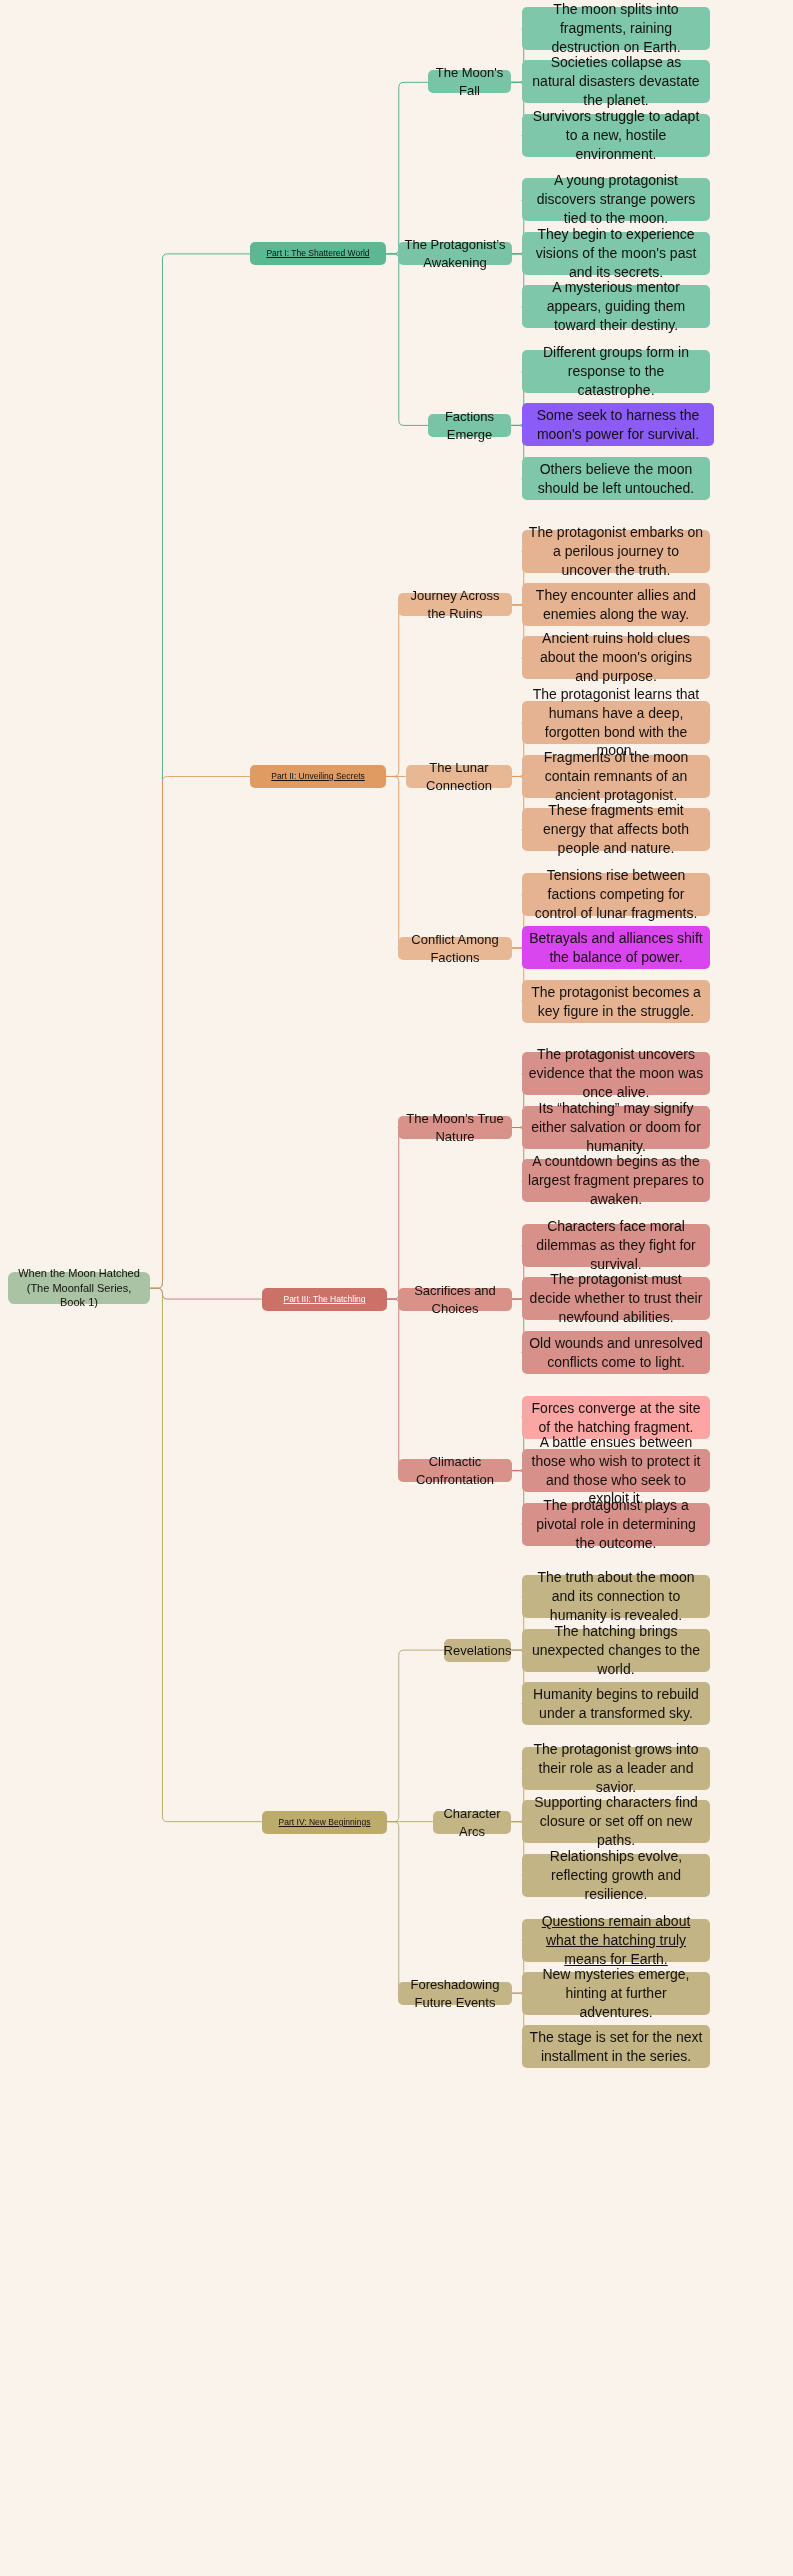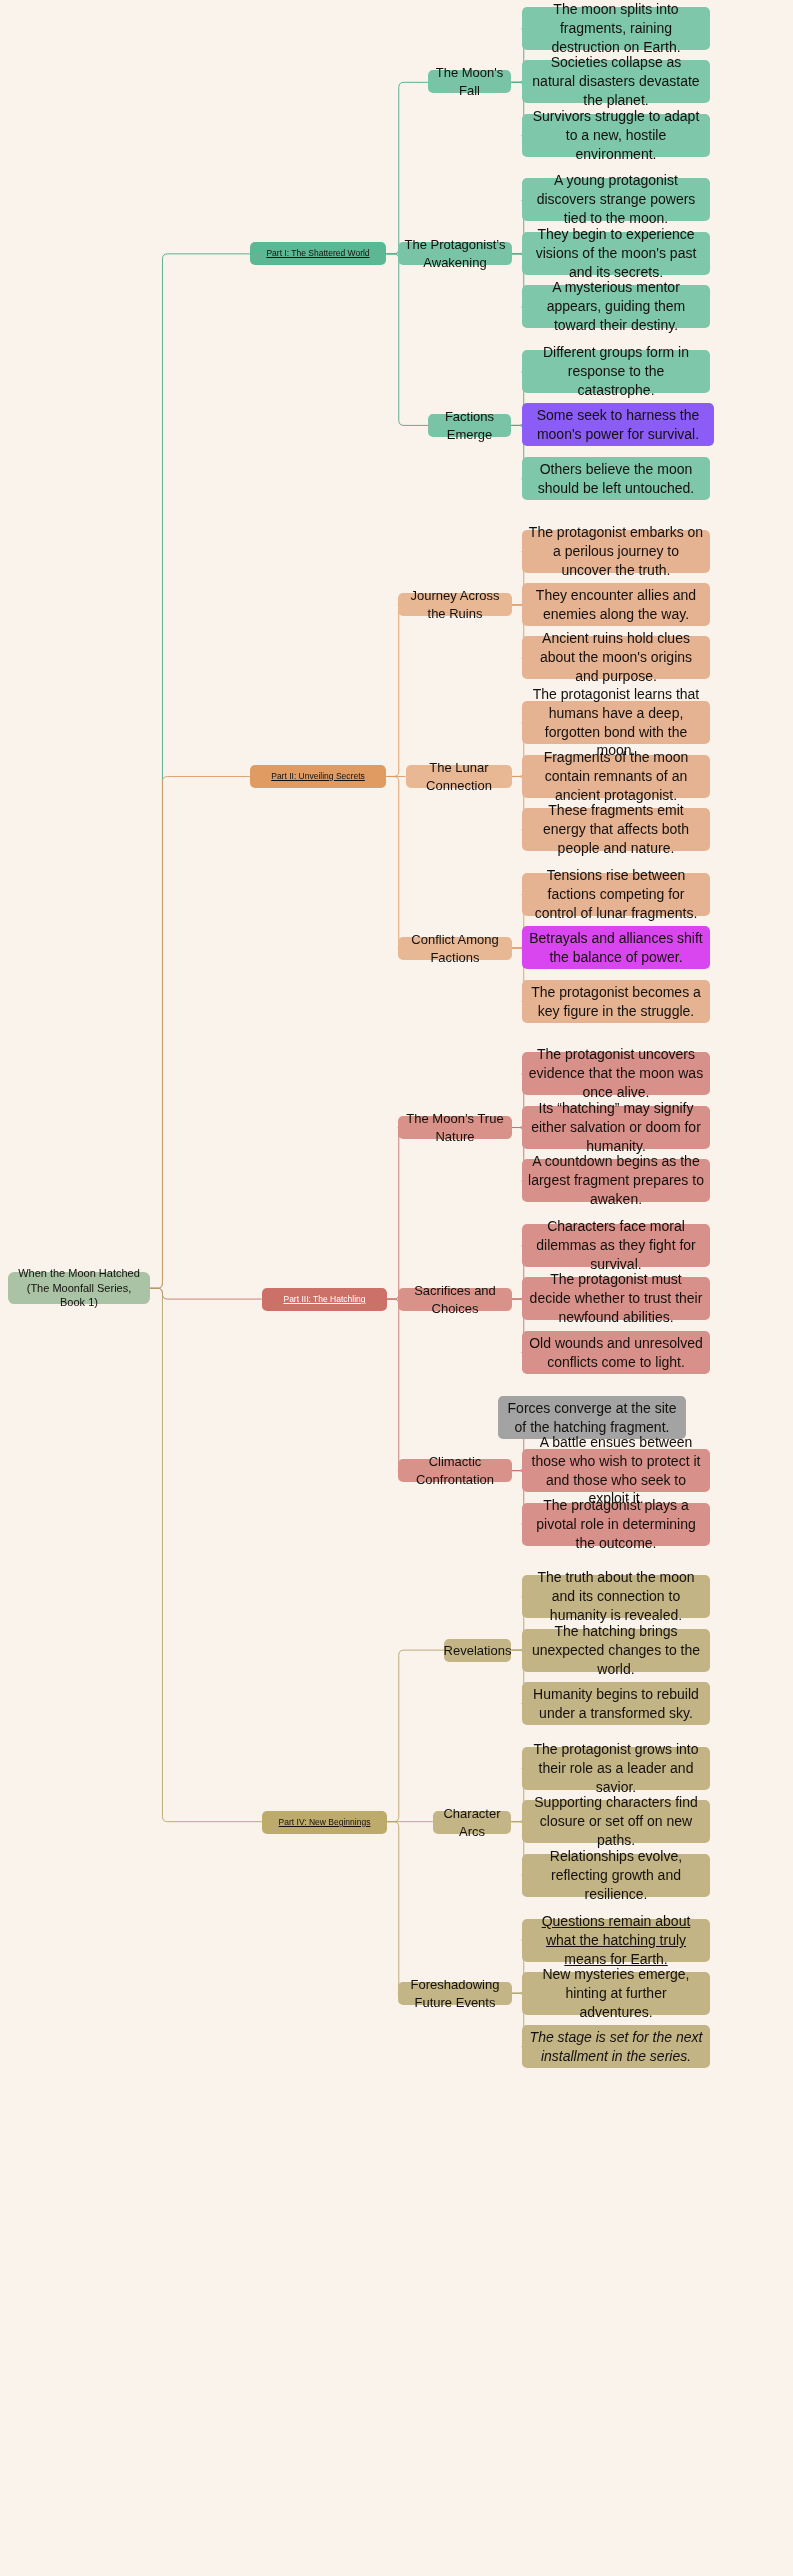--- a/index.html
+++ b/index.html
@@ -127,34 +127,34 @@
       <div class="node lvl2" style="left: 398px; top: 937px; width: 114px; height: 23px; background: rgb(232, 184, 148); text-align: center;">Conflict Among Factions</div>
       <div class="node lvl1" style="left: 250px; top: 765px; width: 136px; height: 23px; background: rgb(224, 155, 99);">Part II: Unveiling Secrets</div>
       <div class="node lvl3" style="left: 522px; top: 1052px; width: 188px; height: 43px; background: rgb(216, 145, 138);">The protagonist uncovers evidence that the moon was once alive.</div>
       <div class="node lvl3" style="left: 522px; top: 1106px; width: 188px; height: 43px; background: rgb(216, 145, 138);">Its “hatching” may signify either salvation or doom for humanity.</div>
       <div class="node lvl3" style="left: 522px; top: 1159px; width: 188px; height: 43px; background: rgb(216, 145, 138);">A countdown begins as the largest fragment prepares to awaken.</div>
       <div class="node lvl2" style="left: 398px; top: 1116px; width: 114px; height: 23px; background: rgb(217, 146, 137);">The Moon’s True Nature</div>
       <div class="node lvl3" style="left: 522px; top: 1224px; width: 188px; height: 43px; background: rgb(216, 145, 138);">Characters face moral dilemmas as they fight for survival.</div>
       <div class="node lvl3" style="left: 522px; top: 1277px; width: 188px; height: 43px; background: rgb(216, 145, 138);">The protagonist must decide whether to trust their newfound abilities.</div>
       <div class="node lvl3" style="left: 522px; top: 1331px; width: 188px; height: 43px; background: rgb(216, 145, 138);">Old wounds and unresolved conflicts come to light.</div>
       <div class="node lvl2" style="left: 398px; top: 1288px; width: 114px; height: 23px; background: rgb(217, 146, 137);">Sacrifices and Choices</div>
-      <div class="node lvl3" style="left: 498px; top: 1396px; width: 188px; height: 43px; background: #a3a3a3;">Forces converge at the site of the hatching fragment.</div>
+      <div class="node lvl3" style="left: 522px; top: 1396px; width: 188px; height: 43px; background: #fca5a5;">Forces converge at the site of the hatching fragment.</div>
       <div class="node lvl3" style="left: 522px; top: 1449px; width: 188px; height: 43px; background: rgb(216, 145, 138);">A battle ensues between those who wish to protect it and those who seek to exploit it.</div>
       <div class="node lvl3" style="left: 522px; top: 1503px; width: 188px; height: 43px; background: rgb(216, 145, 138);">The protagonist plays a pivotal role in determining the outcome.</div>
       <div class="node lvl2" style="left: 398px; top: 1459px; width: 114px; height: 23px; background: rgb(217, 146, 137);">Climactic Confrontation</div>
       <div class="node lvl1" style="left: 262px; top: 1288px; width: 125px; height: 23px; background: rgb(203, 113, 103); color: rgb(255, 255, 255);">Part III: The Hatchling</div>
       <div class="node lvl3" style="left: 522px; top: 1575px; width: 188px; height: 43px; background: rgb(194, 180, 132);">The truth about the moon and its connection to humanity is revealed.</div>
       <div class="node lvl3" style="left: 522px; top: 1629px; width: 188px; height: 43px; background: rgb(194, 180, 132);">The hatching brings unexpected changes to the world.</div>
       <div class="node lvl3" style="left: 522px; top: 1682px; width: 188px; height: 43px; background: rgb(194, 180, 132);">Humanity begins to rebuild under a transformed sky.</div>
       <div class="node lvl2" style="left: 444px; top: 1639px; width: 67px; height: 23px; background: rgb(195, 181, 133);">Revelations</div>
       <div class="node lvl3" style="left: 522px; top: 1747px; width: 188px; height: 43px; background: rgb(194, 180, 132);">The protagonist grows into their role as a leader and savior.</div>
       <div class="node lvl3" style="left: 522px; top: 1800px; width: 188px; height: 43px; background: rgb(194, 180, 132);">Supporting characters find closure or set off on new paths.</div>
       <div class="node lvl3" style="left: 522px; top: 1854px; width: 188px; height: 43px; background: rgb(194, 180, 132);">Relationships evolve, reflecting growth and resilience.</div>
       <div class="node lvl2" style="left: 433px; top: 1811px; width: 78px; height: 23px; background: rgb(195, 181, 133);">Character Arcs</div>
       <div class="node lvl3" style="left: 522px; top: 1919px; width: 188px; height: 43px; background: rgb(194, 180, 132); text-decoration: underline;">Questions remain about what the hatching truly means for Earth.</div>
       <div class="node lvl3" style="left: 522px; top: 1972px; width: 188px; height: 43px; background: rgb(194, 180, 132);">New mysteries emerge, hinting at further adventures.</div>
-      <div class="node lvl3" style="left: 522px; top: 2025px; width: 188px; height: 43px; background: rgb(194, 180, 132); font-style: italic;">The stage is set for the next installment in the series.</div>
+      <div class="node lvl3" style="left: 522px; top: 2025px; width: 188px; height: 43px; background: rgb(194, 180, 132);">The stage is set for the next installment in the series.</div>
       <div class="node lvl2" style="left: 398px; top: 1982px; width: 114px; height: 23px; background: rgb(195, 181, 133);">Foreshadowing Future Events</div>
       <div class="node lvl1" style="left: 262px; top: 1811px; width: 125px; height: 23px; background: rgb(189, 171, 108);">Part IV: New Beginnings</div>
       <div class="node root" style="left: 8px; top: 1272px; width: 142px; height: 32px; background: rgb(169, 195, 164); color: rgb(20, 16, 13);">When the Moon Hatched (The Moonfall Series, Book 1)</div>
     </div>
 </div>
 
 
 </body></html>

